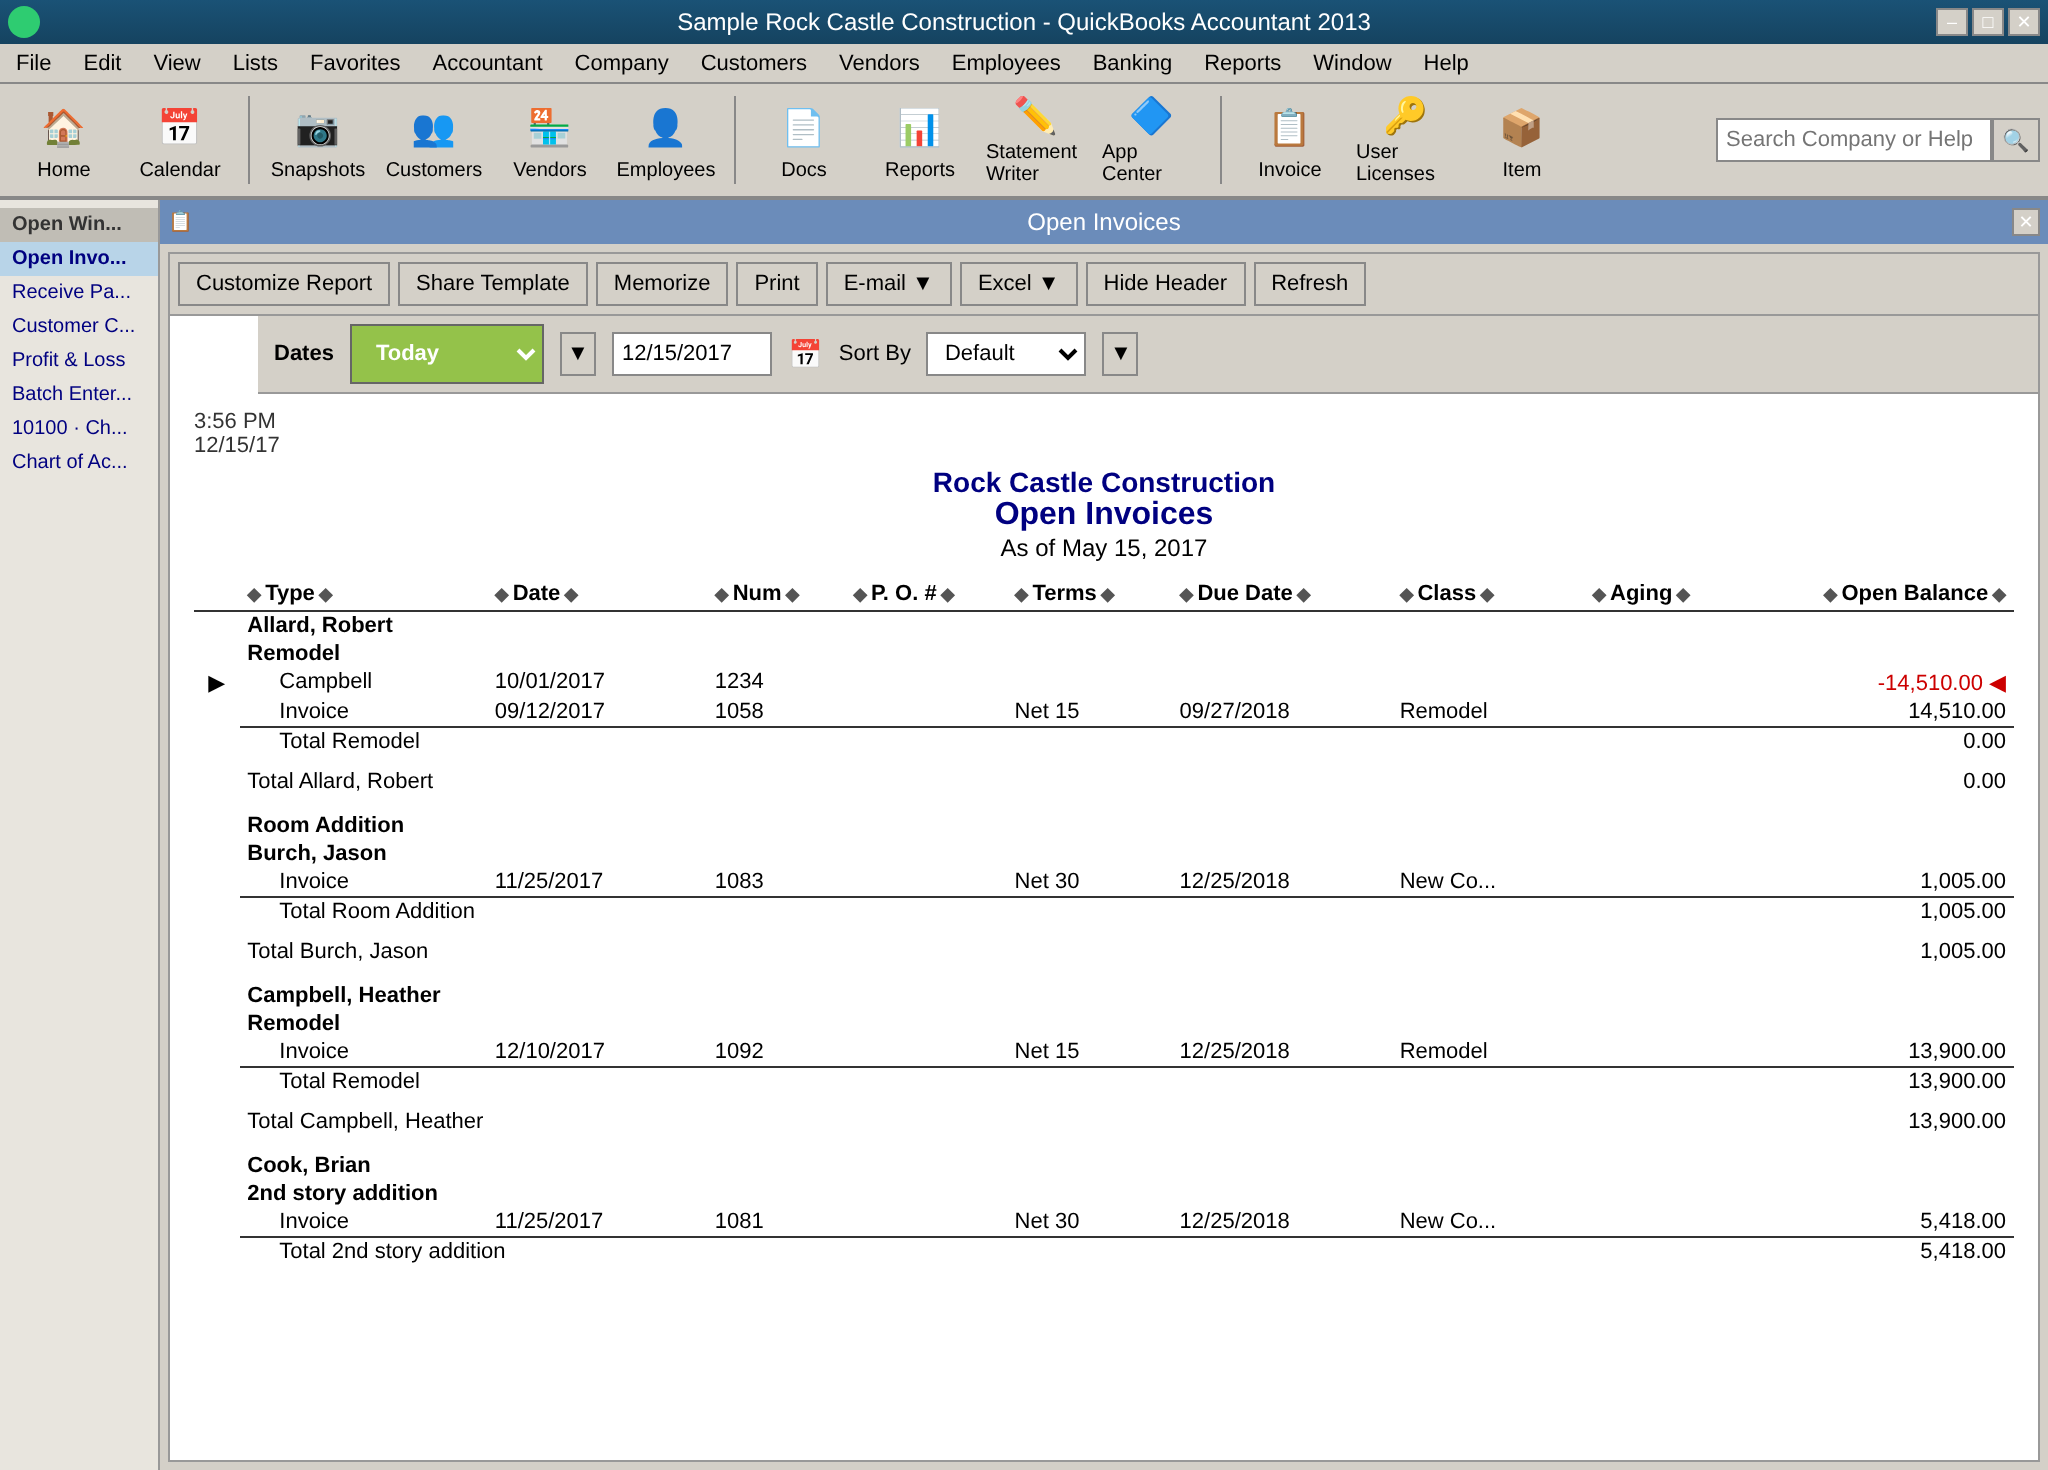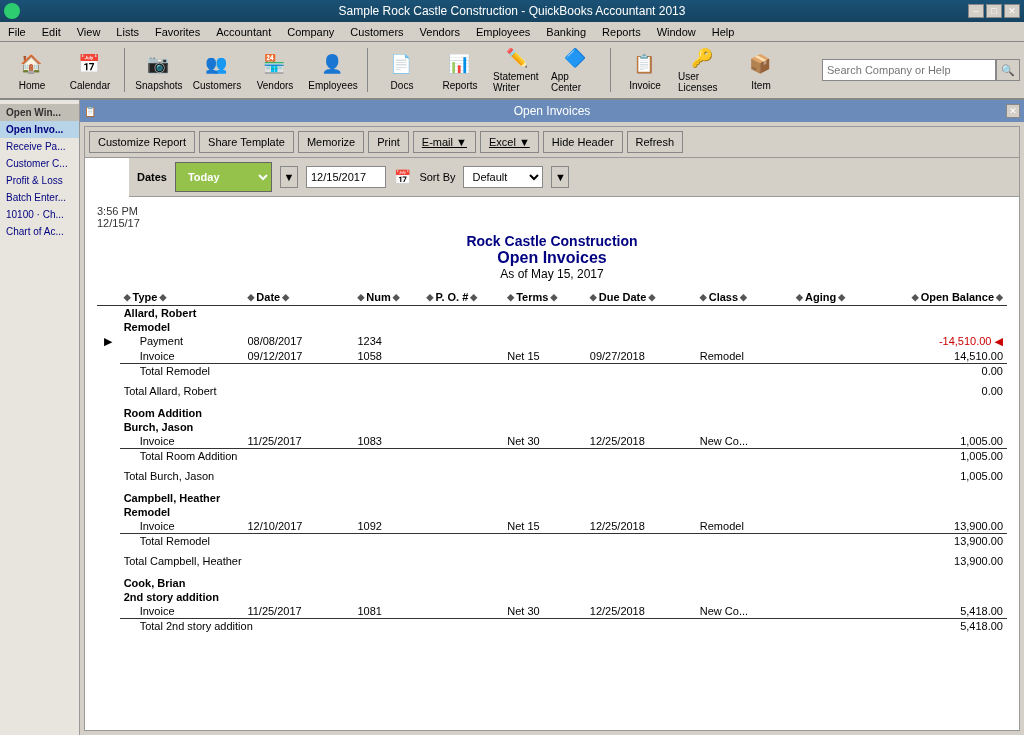--- a/index.html
+++ b/index.html
@@ -89,21 +89,21 @@
       width: 1px; height: 44px;
       background: #888;
       margin: 0 4px;
     }
     .search-box {
       margin-left: auto;
       display: flex;
       align-items: center;
     }
     .search-input {
-      width: 174px;
+      width: 138px;
       height: 22px;
       border: 1px solid #888;
       background: white;
       padding: 2px 4px;
       font-size: 11px;
     }
     .search-btn {
       width: 24px; height: 22px;
       background: #d4d0c8;
       border: 1px solid #888;
@@ -201,21 +201,21 @@
     }
     .report-btn {
       background: #d4d0c8;
       border: 1px solid #888;
       padding: 3px 8px;
       font-size: 11px;
       cursor: pointer;
       height: 22px;
     }
     .report-btn.dropdown {
-      display: flex; align-items: center; gap: 3px; text-decoration: underline;
+      display: flex; align-items: center; gap: 3px;
     }
 
     
     .date-bar {
       background: #d4d0c8;
       border-bottom: 1px solid #999;
       padding: 4px 8px;
       display: flex;
       align-items: center;
       gap: 8px;
@@ -570,22 +570,22 @@
           <tr>
     <td class="col-arrow"></td>
     <td colspan="9" class="customer-name">Allard, Robert</td>
   </tr>
               <tr>
       <td class="col-arrow"></td>
       <td colspan="9" class="job-name">Remodel</td>
     </tr>
               <tr>
         <td class="col-arrow" style="text-align:center;">▶</td>
-        <td class="col-type" style="padding-left:20px;">Payment</td>
-        <td class="col-date">08/08/2017</td>
+        <td class="col-type" style="padding-left:20px;">Campbell</td>
+        <td class="col-date">10/01/2017</td>
         <td class="col-num">1234</td>
         <td class="col-po"></td>
         <td class="col-terms"></td>
         <td class="col-duedate"></td>
         <td class="col-class"></td>
         <td class="col-aging"></td>
         <td class="col-balance" style="text-align:right;color:#cc0000;">-14,510.00 <span style="color:#cc0000;">◀</span></td>
       </tr>
               <tr>
         <td class="col-arrow" style="text-align:center;"></td>

